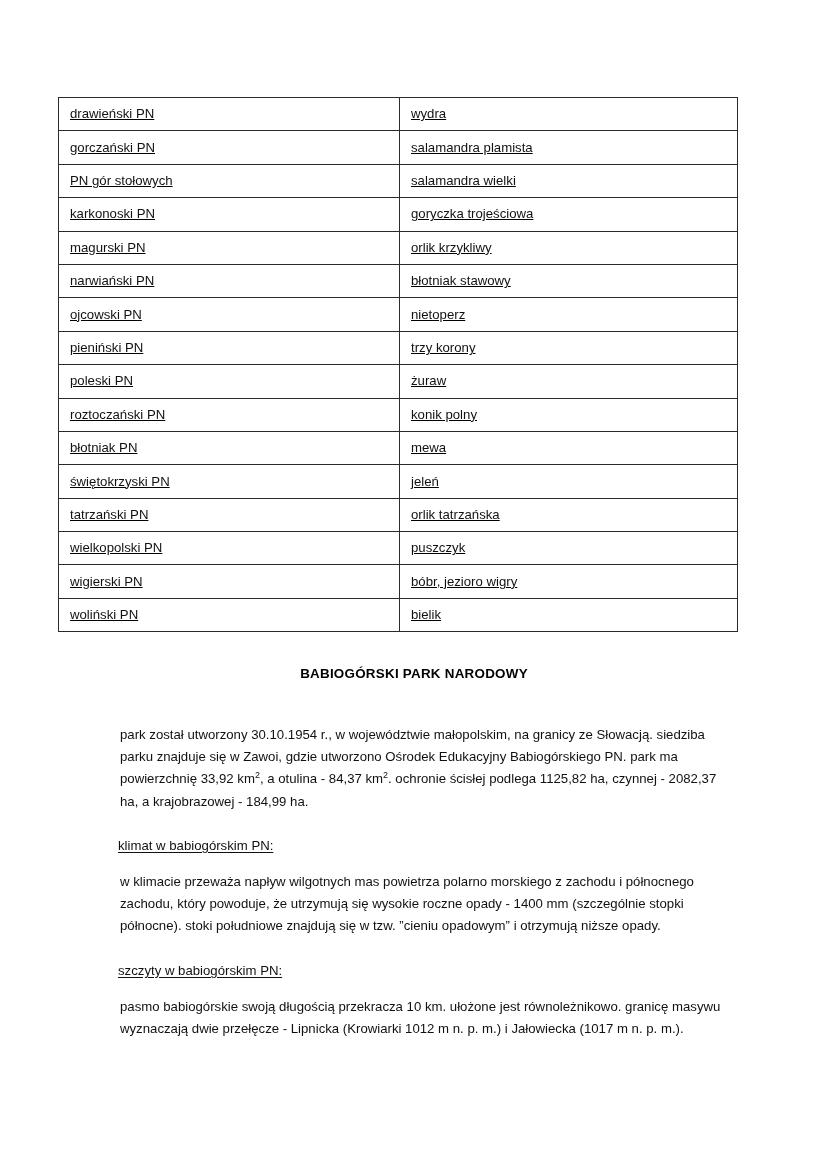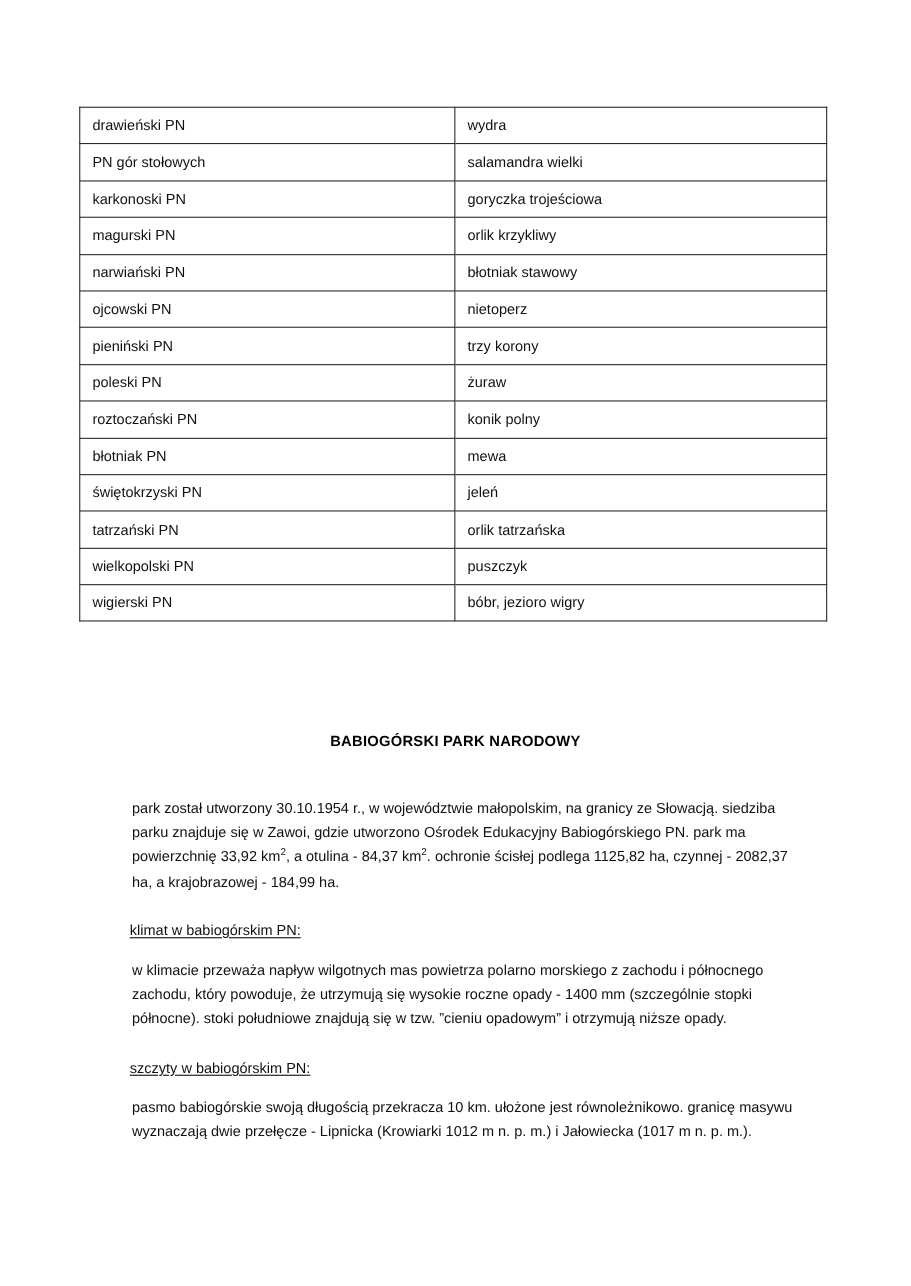--- a/index.html
+++ b/index.html
@@ -12,25 +12,26 @@
     height: 1169px;
     position: relative;
     font-family: "Liberation Sans", sans-serif;
     color: #000000;
     -webkit-font-smoothing: antialiased;
   }
 
   
   .parks-table {
     position: absolute;
-    left: 72px;
+    left: 58px;
     top: 97px;
     width: 679px;
     border-collapse: collapse;
     table-layout: fixed;
+    text-decoration: underline;
   }
   .parks-table td {
     border: 1.3px solid #2b2b2b;
     height: 32.4px;
     padding: 0 0 0 11px;
     font-size: 13.2px;
     line-height: 1.2;
     vertical-align: middle;
     font-family: "Liberation Sans", sans-serif;
     color: #111111;
@@ -97,20 +98,24 @@
   <colgroup>
     <col class="col-park">
     <col class="col-sym">
   </colgroup>
   <tbody id="table-body">
       <tr>
         <td>drawieński PN</td>
         <td>wydra</td>
       </tr>
       <tr>
+        <td>gorczański PN</td>
+        <td>salamandra plamista</td>
+      </tr>
+      <tr>
         <td>PN gór stołowych</td>
         <td>salamandra wielki</td>
       </tr>
       <tr>
         <td>karkonoski PN</td>
         <td>goryczka trojeściowa</td>
       </tr>
       <tr>
         <td>magurski PN</td>
         <td>orlik krzykliwy</td>
@@ -148,20 +153,24 @@
         <td>orlik tatrzańska</td>
       </tr>
       <tr>
         <td>wielkopolski PN</td>
         <td>puszczyk</td>
       </tr>
       <tr>
         <td>wigierski PN</td>
         <td>bóbr, jezioro wigry</td>
       </tr>
+      <tr>
+        <td>woliński PN</td>
+        <td>bielik</td>
+      </tr>
     </tbody>
 </table>
 
 <div class="article">
 
   <div class="doc-heading">BABIOGÓRSKI PARK NARODOWY</div>
 
   <div class="body-wrap">
 
     <p class="para">

